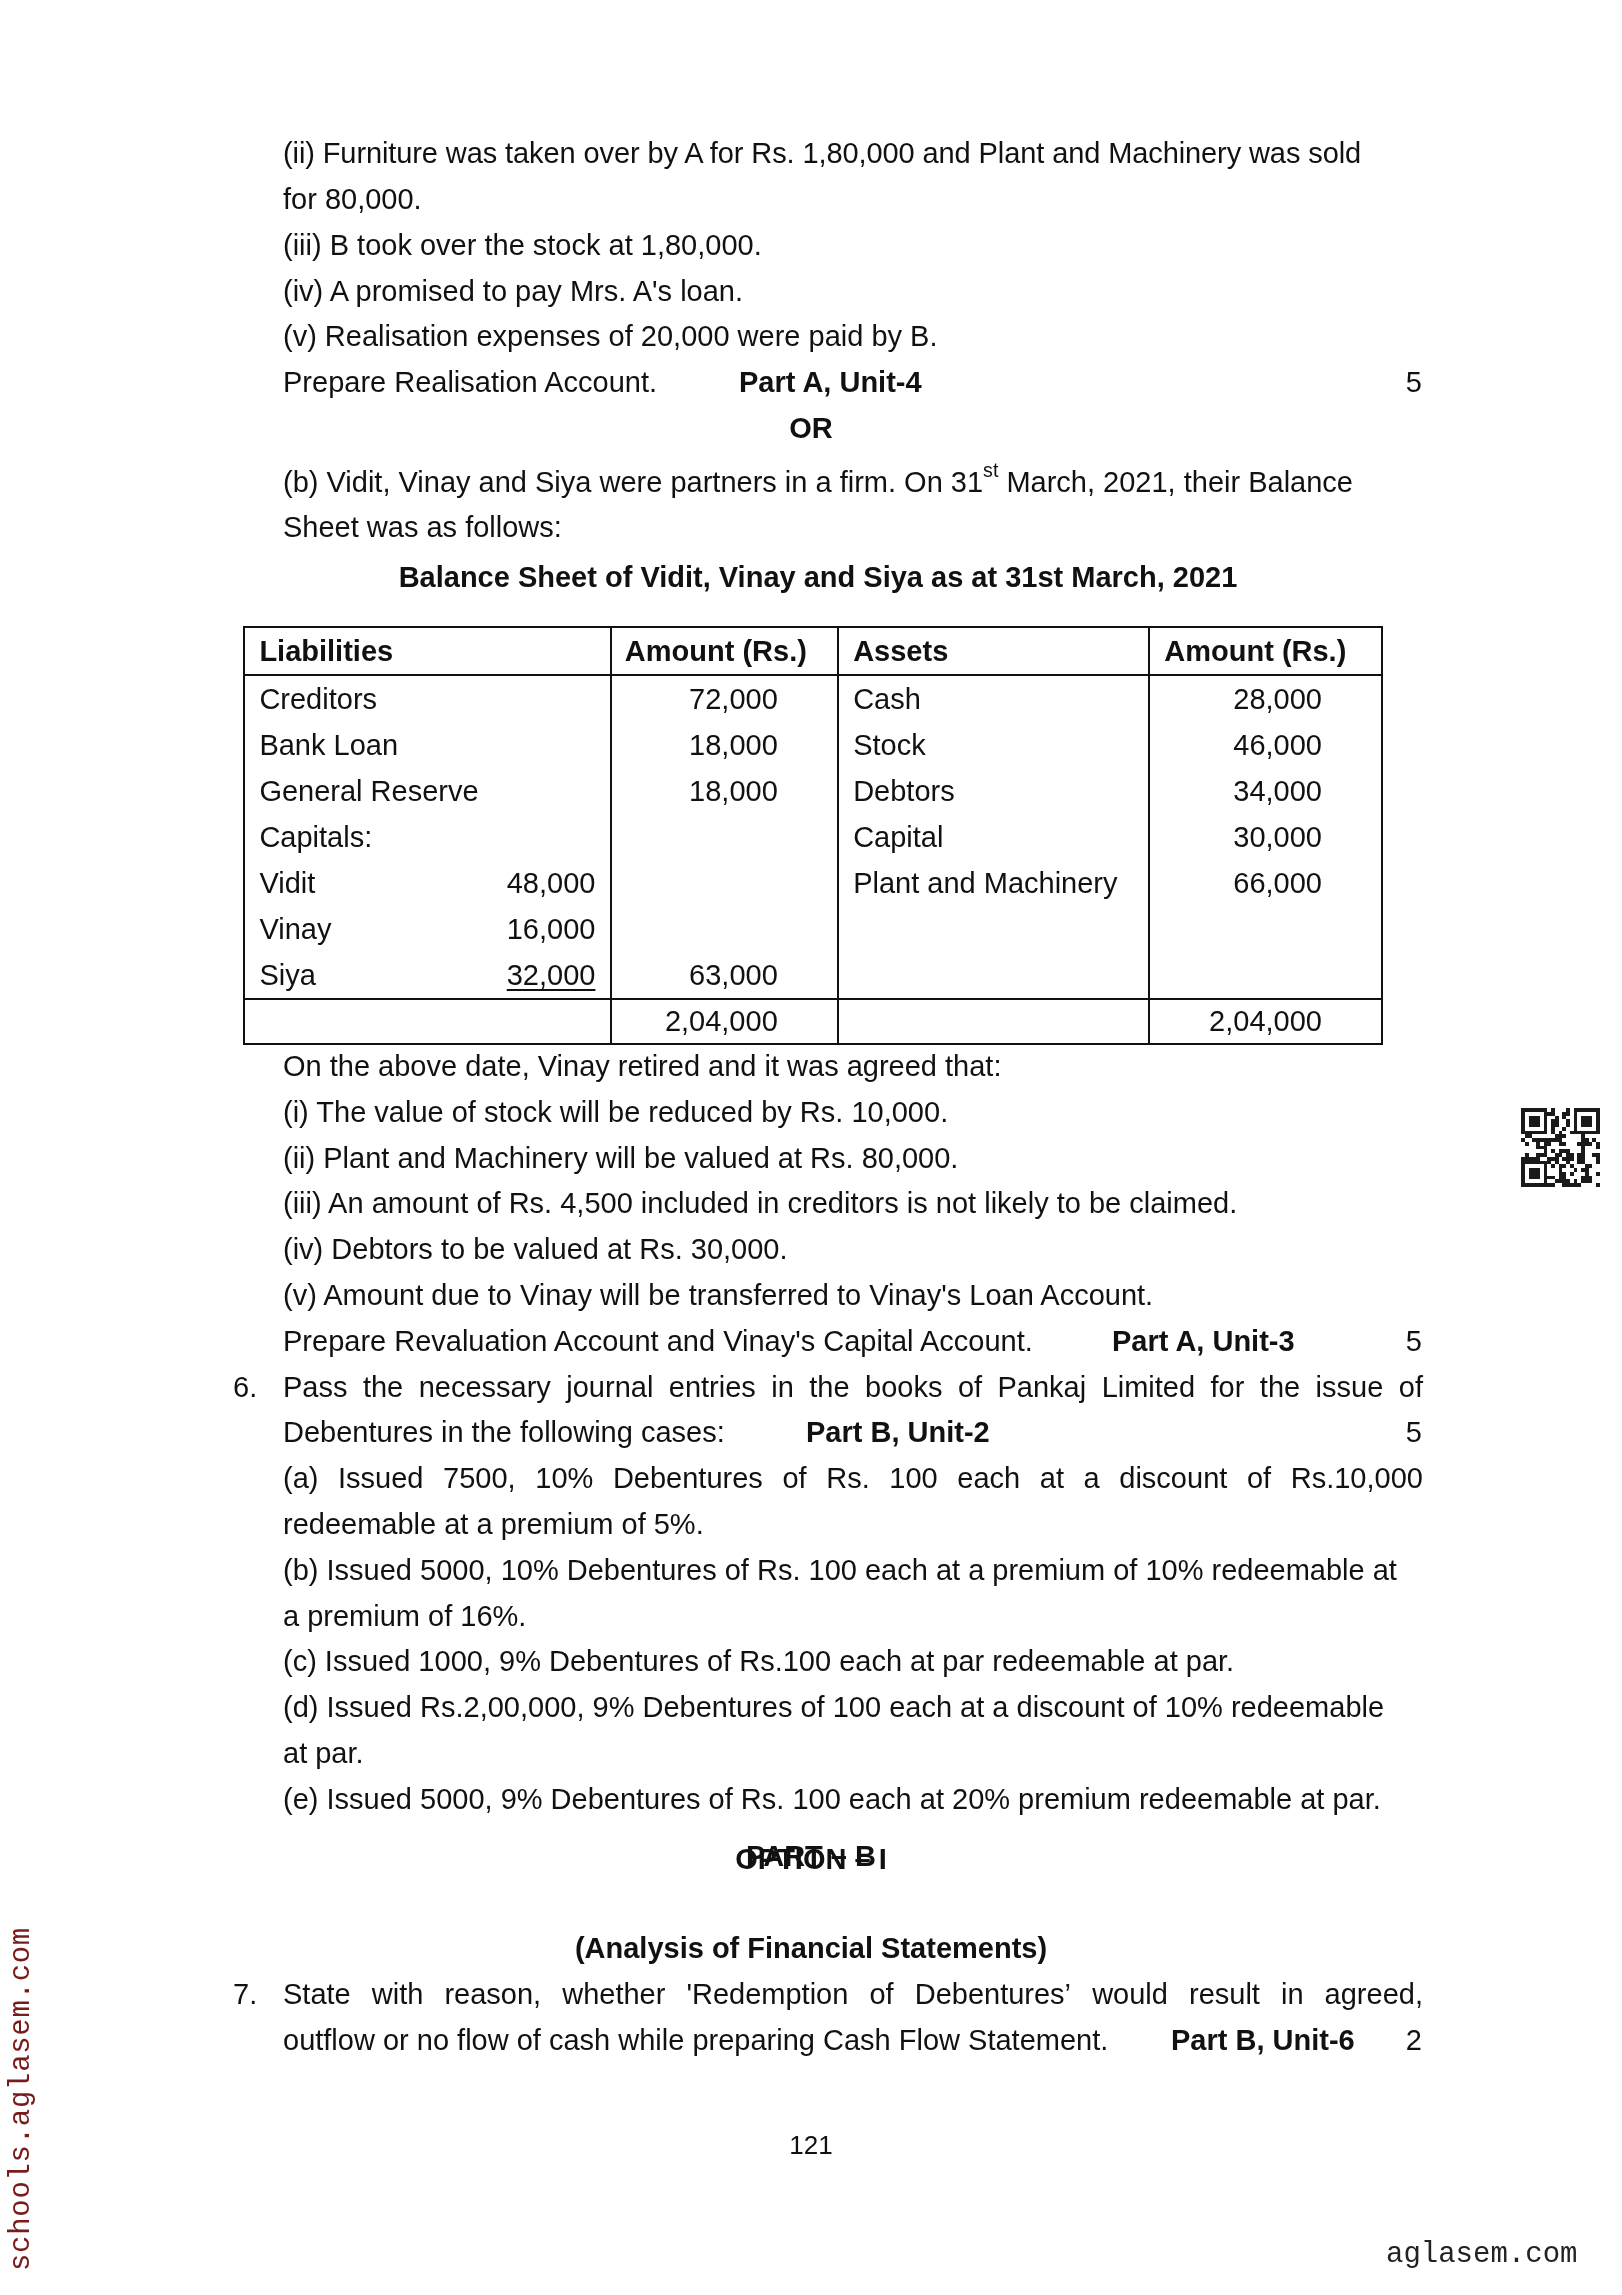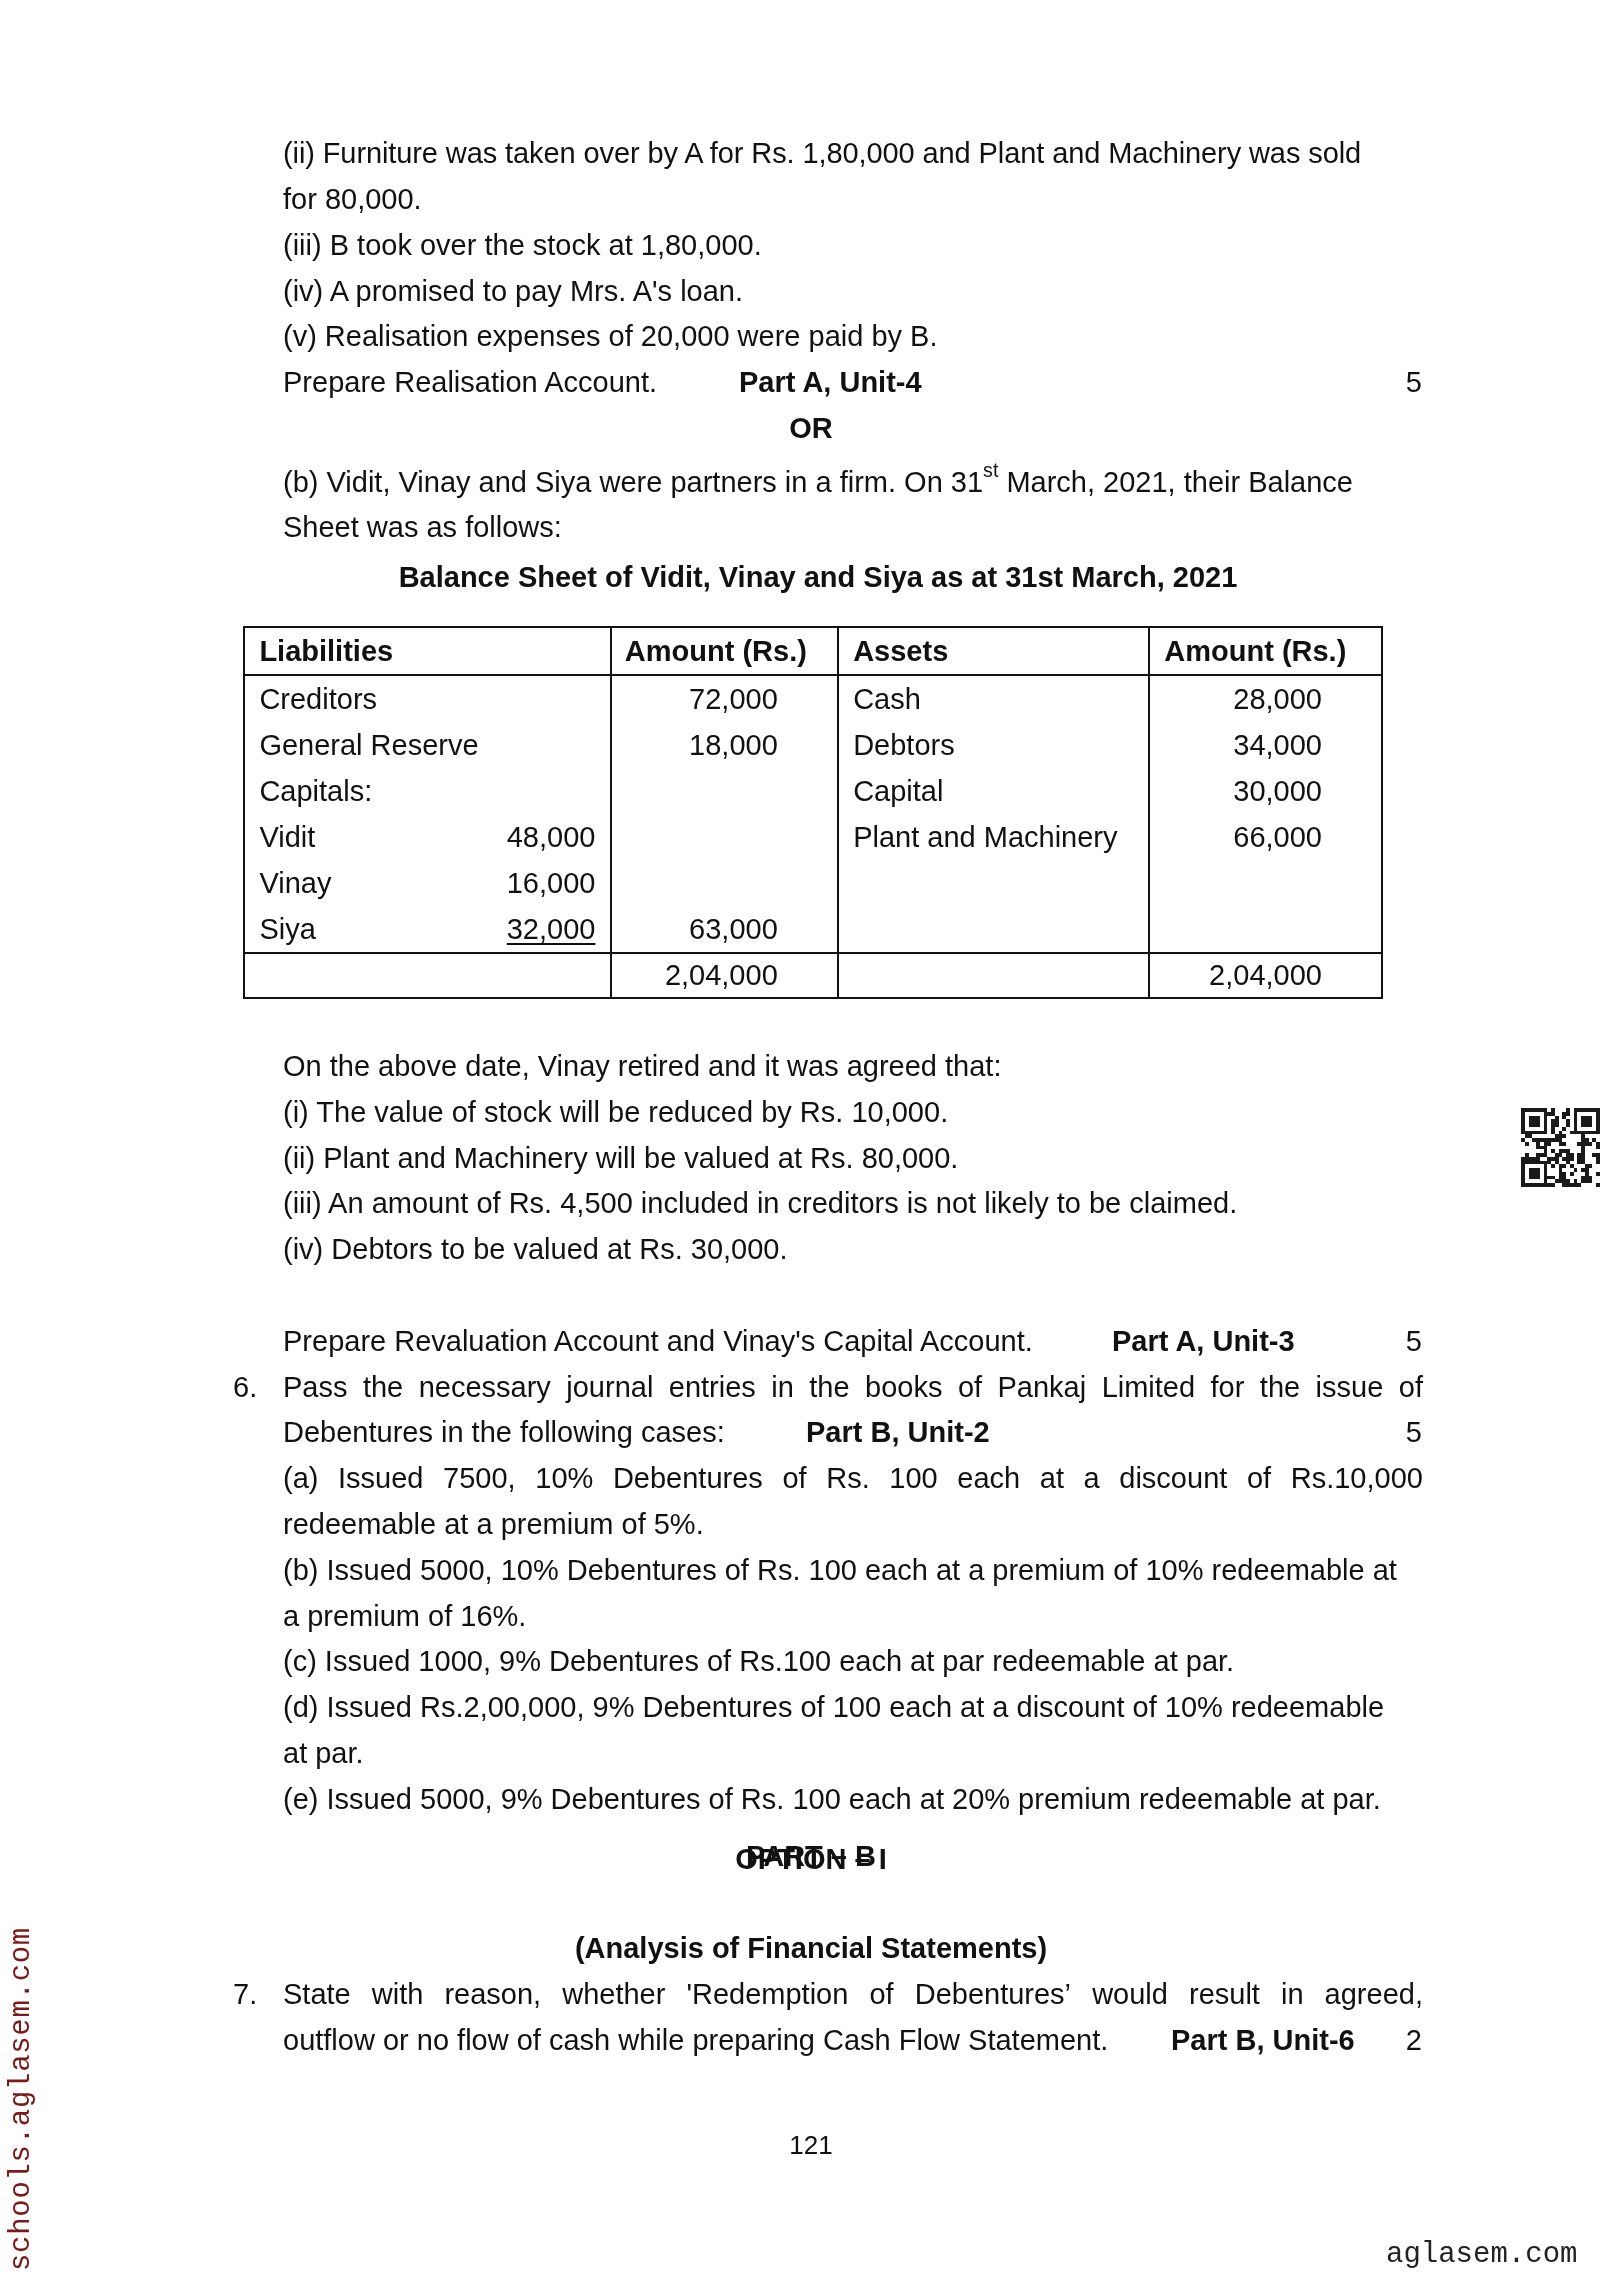--- a/index.html
+++ b/index.html
@@ -192,20 +192,31 @@
         <tr>
           <td class="c-liab" style="height: 46px; border-top: none; border-bottom: none;">
             <div class="liab-inner">
               <span>Creditors</span>
               <span class="sub-amt"></span>
             </div>
           </td>
           <td class="c-amt1 amt-pad" style="height: 46px; border-top: none; border-bottom: none;">72,000</td>
           <td class="c-asset" style="height: 46px; border-top: none; border-bottom: none;">Cash</td>
           <td class="c-amt2 amt-pad2" style="height: 46px; border-top: none; border-bottom: none;">28,000</td>
+        </tr>
+        <tr>
+          <td class="c-liab" style="height: 46px; border-top: none; border-bottom: none;">
+            <div class="liab-inner">
+              <span>Bank Loan</span>
+              <span class="sub-amt"></span>
+            </div>
+          </td>
+          <td class="c-amt1 amt-pad" style="height: 46px; border-top: none; border-bottom: none;">18,000</td>
+          <td class="c-asset" style="height: 46px; border-top: none; border-bottom: none;">Stock</td>
+          <td class="c-amt2 amt-pad2" style="height: 46px; border-top: none; border-bottom: none;">46,000</td>
         </tr>
         <tr>
           <td class="c-liab" style="height: 46px; border-top: none; border-bottom: none;">
             <div class="liab-inner">
               <span>General Reserve</span>
               <span class="sub-amt"></span>
             </div>
           </td>
           <td class="c-amt1 amt-pad" style="height: 46px; border-top: none; border-bottom: none;">18,000</td>
           <td class="c-asset" style="height: 46px; border-top: none; border-bottom: none; margin-left: 8px;">Debtors</td>
@@ -264,20 +275,21 @@
         <td class="c-amt2 amt-pad2">2,04,000</td>
       </tr>
     </tfoot>
   </table>
 
   <div class="line" style="left:283px; top:1047px;">On the above date, Vinay retired and it was agreed that:</div>
   <div class="line" style="left:283px; top:1093px;">(i) The value of stock will be reduced by Rs. 10,000.</div>
   <div class="line" style="left:283px; top:1139px;">(ii) Plant and Machinery will be valued at Rs. 80,000.</div>
   <div class="line" style="left:283px; top:1184px;">(iii) An amount of Rs. 4,500 included in creditors is not likely to be claimed.</div>
   <div class="line" style="left:283px; top:1230px;">(iv) Debtors to be valued at Rs. 30,000.</div>
+  <div class="line" style="left:283px; top:1276px;">(v) Amount due to Vinay will be transferred to Vinay's Loan Account.</div>
   <div class="line" style="left:283px; top:1322px;">Prepare Revaluation Account and Vinay's Capital Account.</div>
   <div class="line b" style="left:1112px; top:1322px;">Part A, Unit-3</div>
   <div class="marks" style="left:1396px; top:1322px;">5</div>
 
   <div class="qr" id="qr">
       <span style="background: rgb(26, 26, 26);"></span>
       <span style="background: rgb(26, 26, 26);"></span>
       <span style="background: rgb(26, 26, 26);"></span>
       <span style="background: rgb(26, 26, 26);"></span>
       <span style="background: rgb(26, 26, 26);"></span>

